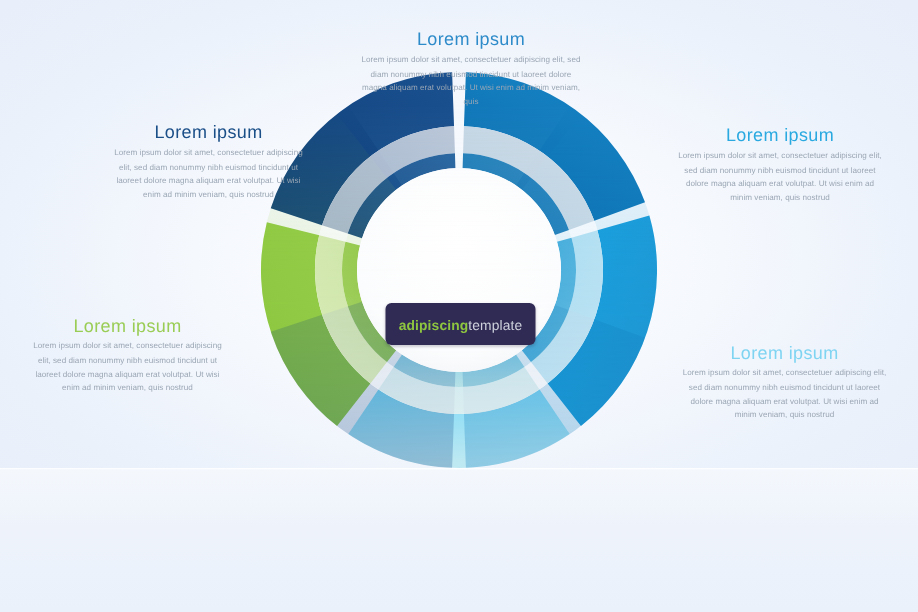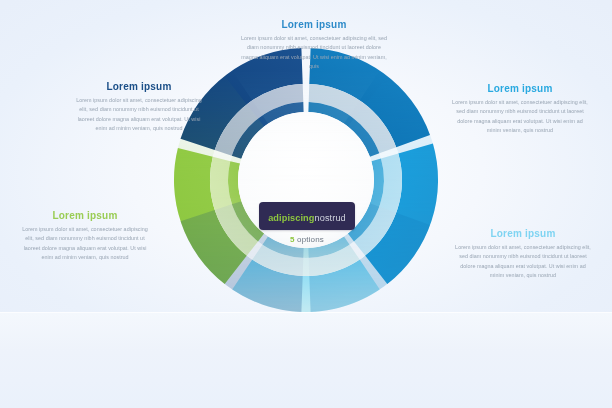--- a/index.html
+++ b/index.html
@@ -28,21 +28,21 @@
   #reflection {
     position:absolute; left:106px; top:314px; width:400px; height:268px;
     transform:scaleY(-1); transform-origin:top center;
     opacity:.30;
     -webkit-mask-image:linear-gradient(to top, transparent 8%, rgba(0,0,0,.55) 48%, rgba(0,0,0,.95) 100%);
     mask-image:linear-gradient(to top, transparent 8%, rgba(0,0,0,.55) 48%, rgba(0,0,0,.95) 100%);
     pointer-events:none;
   }
   .txtblock { position:absolute; }
   .txtblock h3 {
-    font-size:10px; font-weight:bold; letter-spacing:.02em;
+    font-size:12px; font-weight:normal; letter-spacing:.02em;
     margin-bottom:3px; line-height:1.2;
   }
   .txtblock p {
     font-size:5.4px; line-height:1.72; color:#9aa6b4;
     letter-spacing:.005em;
   }
   .ta-c { text-align:center; }
 
   #tb-top    { left:238px; top:19px;  width:152px; }
   #tb-left   { left:74px;  top:81px;  width:130px; }
@@ -206,25 +206,21 @@
         <path fill="url(#iBright)" d="M 75.0,-21.5 A 78,78 0 0 1 48.0,61.4 L 41.9,53.5 A 68,68 0 0 0 65.4,-18.8 Z"></path>
         <path fill="url(#iCyan)" d="M 43.6,64.7 A 78,78 0 0 1 -43.6,64.7 L -38.0,56.4 A 68,68 0 0 0 38.0,56.4 Z"></path>
         <path fill="url(#iGreen)" d="M -48.0,61.4 A 78,78 0 0 1 -75.7,-18.8 L -66.0,-16.4 A 68,68 0 0 0 -41.9,53.5 Z"></path>
       </g>
       <circle cx="0" cy="0" r="68" fill="url(#discG)"></circle>
     </g>
   </svg>
 
   <div id="center">
     <div id="badge">
-      <span class="w1">adipiscing</span><span class="w2">nostrud</span>
-    </div>
-    <div id="opts">
-      <span class="num">5</span>
-      <span>options</span>
+      <span class="w1">adipiscing</span><span class="w2">template</span>
     </div>
   </div>
 
   <div class="txtblock ta-c" id="tb-top">
     <h3 style="color: rgb(46, 139, 201);">Lorem ipsum</h3>
     <p>Lorem ipsum dolor sit amet, consectetuer adipiscing elit, sed diam nonummy nibh euismod tincidunt ut laoreet dolore magna aliquam erat volutpat. Ut wisi enim ad minim veniam, quis</p>
   </div>
 
   <div class="txtblock ta-c" id="tb-left">
     <h3 style="color: rgb(27, 79, 136);">Lorem ipsum</h3>

